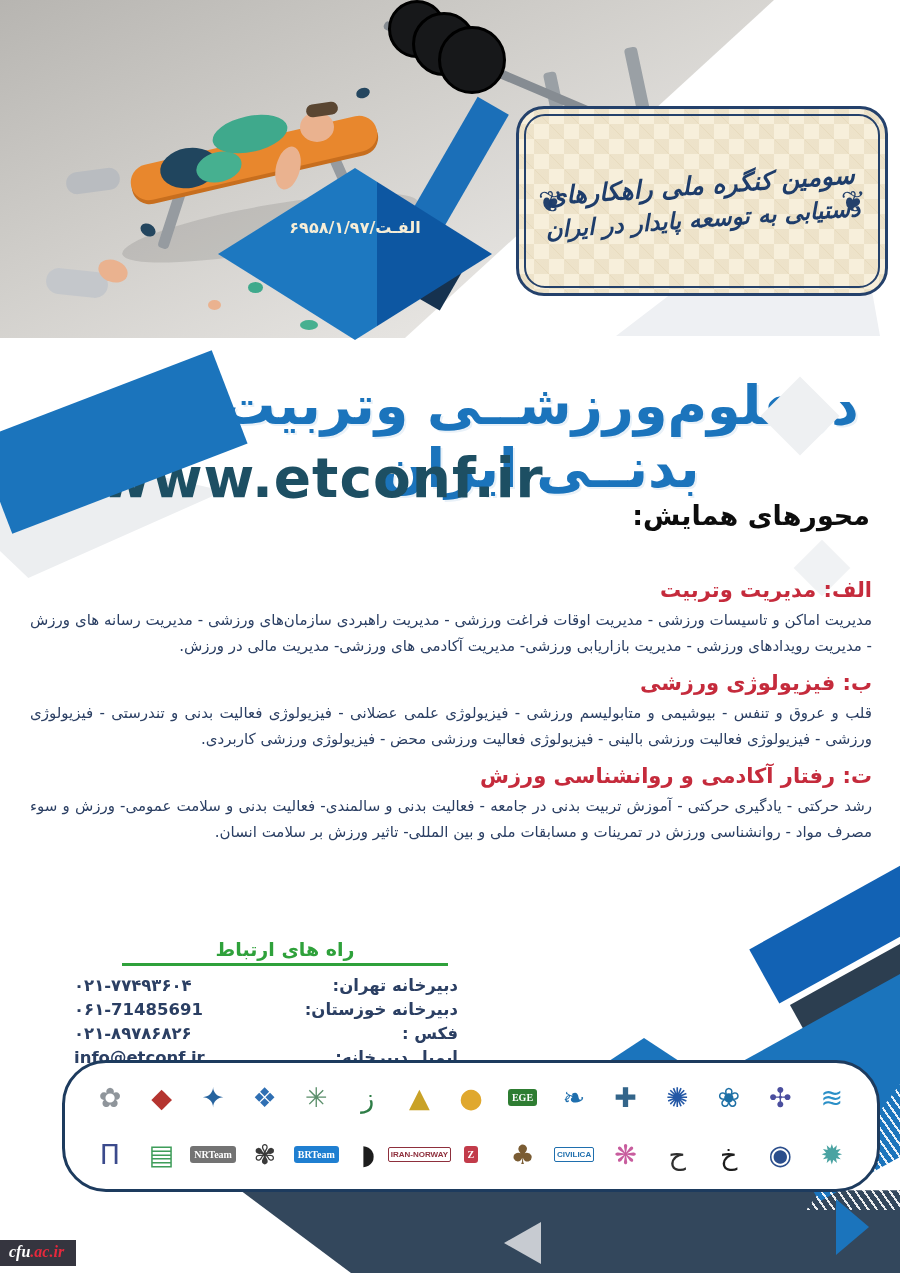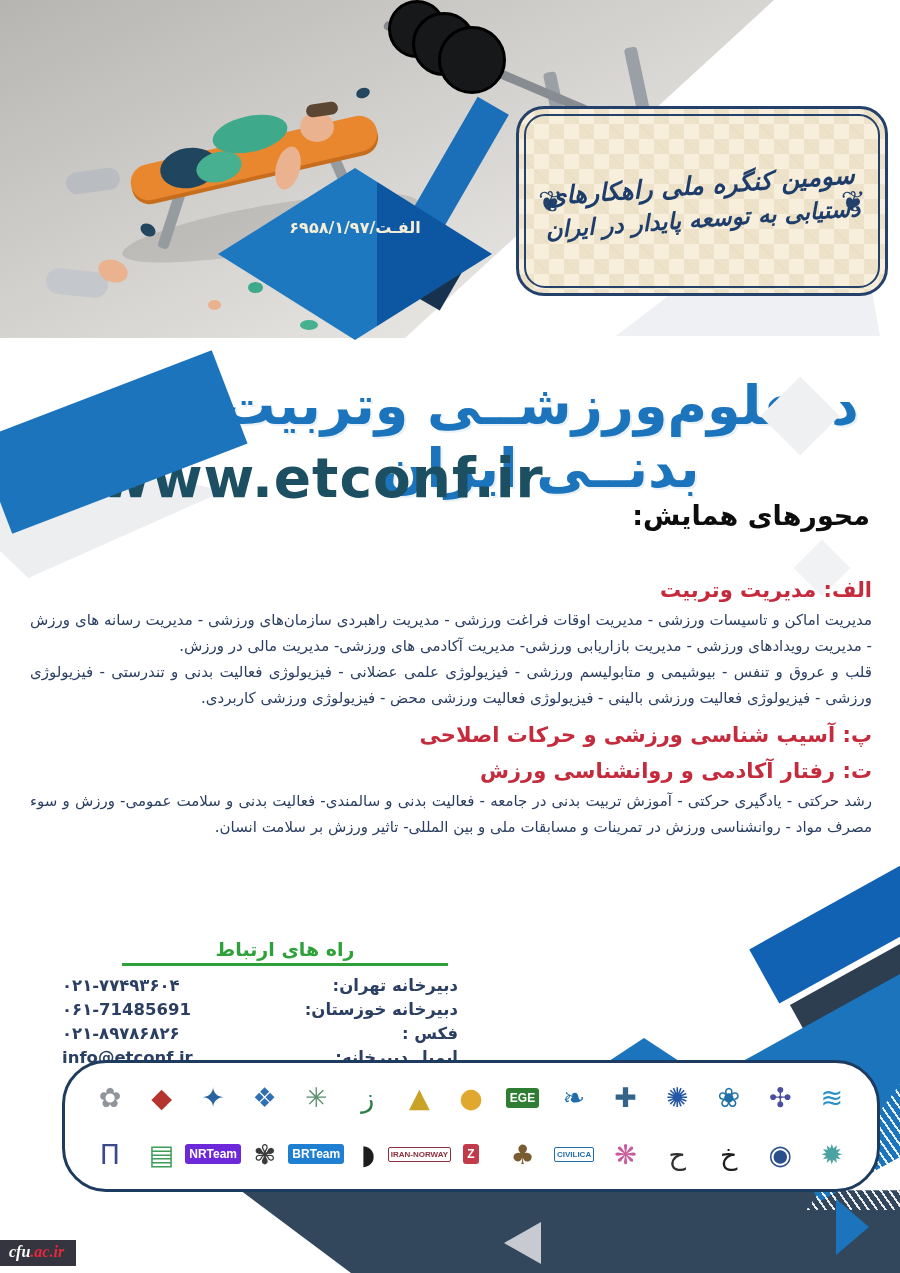--- a/index.html
+++ b/index.html
@@ -98,21 +98,21 @@
   .sections{position:absolute;top:566px;right:28px;left:30px;z-index:2;direction:rtl;}
   .sec-head{color:#c52b3c;font-size:21px;font-weight:bold;margin:12px 0 5px;}
   .sec-body{color:#2b3f63;font-size:15px;line-height:1.74;text-align:justify;font-weight:500;margin:0;}
 
   
   .contact{position:absolute;left:62px;top:938px;width:396px;z-index:2;direction:rtl;}
   .contact-head{color:#2fa13b;font-size:19px;font-weight:bold;text-align:center;
       border-bottom:3px solid #2fa13b;padding-bottom:3px;margin:0 10px 8px 60px;}
   .contact-row{display:flex;justify-content:space-between;align-items:baseline;
       color:#2b3f63;font-size:16.5px;font-weight:bold;line-height:24px;}
-  .c-value{direction:ltr;unicode-bidi:bidi-override;}
+  .c-value{direction:ltr;unicode-bidi:bidi-override;margin-left:12px;}
 
   
   .bottom-dark{position:absolute;inset:0;background:#33475c;z-index:1;
       clip-path:polygon(26.7% 93.5%,100% 93.5%,100% 100%,39% 100%);}
   .deco-blue2{left:752px;top:898px;width:196px;height:62px;background:#1262b4;transform:rotate(-29deg);z-index:2;}
   .deco-navy2{left:798px;top:962px;width:158px;height:74px;background:#2c3e50;transform:rotate(-29deg);z-index:2;}
   .deco-blue3{left:766px;top:996px;width:230px;height:160px;background:#1b74bc;transform:rotate(-29deg);z-index:2;}
   .hatch{left:793px;top:1072px;width:110px;height:138px;z-index:4;
       background:repeating-linear-gradient(55deg,rgba(255,255,255,0) 0 5px,rgba(255,255,255,.9) 5px 7px);
       clip-path:polygon(12% 100%,100% 6%,100% 100%);}
@@ -123,22 +123,22 @@
   .tri-blue{left:836px;top:1199px;width:0;height:0;z-index:4;
       border-top:28px solid transparent;border-bottom:28px solid transparent;border-left:33px solid #1b74bc;}
 
   
   .logos{position:absolute;left:62px;top:1060px;width:818px;height:132px;z-index:5;box-sizing:border-box;
       background:#fff;border:3px solid #1d3b5e;border-radius:44px;
       display:flex;flex-direction:column;justify-content:space-evenly;padding:4px 20px;}
   .logo-row{display:flex;justify-content:space-between;align-items:center;}
   .logo-cell{width:50px;height:52px;display:flex;align-items:center;justify-content:center;}
   .logo-glyph{font-size:27px;line-height:1;}
-  .logo-badge{color:#fff;font-size:12px;font-weight:bold;padding:3px 4px;border-radius:3px;
-      font-family:Liberation Sans, sans-serif;white-space:nowrap;}
+  .logo-badge{color:#fff;font-size:10px;font-weight:bold;padding:3px 4px;border-radius:3px;
+      font-family:Liberation Serif, serif;white-space:nowrap;}
   .logo-text{font-size:8px;font-weight:bold;border-radius:2px;padding:2px 2px;
       font-family:"Liberation Sans",sans-serif;white-space:nowrap;background:#fff;}
 
   
   .watermark{position:absolute;left:0;top:1240px;z-index:7;background:#35353f;
       padding:3px 12px 5px 9px;font-style:italic;font-weight:bold;font-size:16px;
       font-family:"Liberation Serif",serif;}
   .wm-site{color:#ffffff;}
   .wm-domain{color:#e5293d;}
 </style>
@@ -204,22 +204,22 @@
   <div class="deco deco-gray-tri"></div>
   <div class="deco deco-par1"></div>
   <div class="deco deco-gray-d1"></div>
   <div class="deco deco-gray-d2"></div>
 
   <div class="topics-heading">محورهای همایش:</div>
 
   <div class="sections">
     <div class="sec-head">الف: مدیریت وتربیت</div>
     <p class="sec-body">مدیریت اماکن و تاسیسات ورزشی - مدیریت اوقات فراغت ورزشی - مدیریت راهبردی سازمان‌های ورزشی - مدیریت رسانه های ورزش - مدیریت رویدادهای ورزشی - مدیریت بازاریابی ورزشی- مدیریت آکادمی های ورزشی- مدیریت مالی در ورزش.</p>
+    <div class="sec-head">ب: فیزیولوژی ورزشی</div>
     <p class="sec-body">قلب و عروق و تنفس - بیوشیمی و متابولیسم ورزشی - فیزیولوژی علمی عضلانی - فیزیولوژی فعالیت بدنی و تندرستی - فیزیولوژی ورزشی - فیزیولوژی فعالیت ورزشی بالینی - فیزیولوژی فعالیت ورزشی محض - فیزیولوژی ورزشی کاربردی.</p>
-    <div class="sec-head">پ: آسیب شناسی ورزشی و حرکات اصلاحی</div>
     <div class="sec-head">ت: رفتار آکادمی و روانشناسی ورزش</div>
     <p class="sec-body">رشد حرکتی - یادگیری حرکتی - آموزش تربیت بدنی در جامعه - فعالیت بدنی و سالمندی- فعالیت بدنی و سلامت عمومی- ورزش و سوء مصرف مواد - روانشناسی ورزش در تمرینات و مسابقات ملی و بین المللی- تاثیر ورزش بر سلامت انسان.</p>
   </div>
 
   <div class="contact">
     <div class="contact-head">راه های ارتباط</div>
     <div class="contact-row">
       <span class="c-label">دبیرخانه تهران:</span>
       <span class="c-value">۰۲۱-۷۷۴۹۳۶۰۴</span>
     </div>
@@ -295,21 +295,21 @@
         </div>
       </div>
     <div class="logo-row" id="logos-row2">
         <div class="logo-cell">
           <span class="logo-glyph" style="color: rgb(59, 74, 140);">Π</span>
         </div>
         <div class="logo-cell">
           <span class="logo-glyph" style="color: rgb(63, 157, 90);">▤</span>
         </div>
         <div class="logo-cell">
-          <span class="logo-badge" style="background: #6d28d9;">NRTeam</span>
+          <span class="logo-badge" style="background: #737373;">NRTeam</span>
         </div>
         <div class="logo-cell">
           <span class="logo-glyph" style="color: rgb(58, 58, 58);">✾</span>
         </div>
         <div class="logo-cell">
           <span class="logo-badge" style="background: rgb(31, 127, 209);">BRTeam</span>
         </div>
         <div class="logo-cell">
           <span class="logo-glyph" style="color: rgb(29, 29, 29);">◗</span>
         </div>

